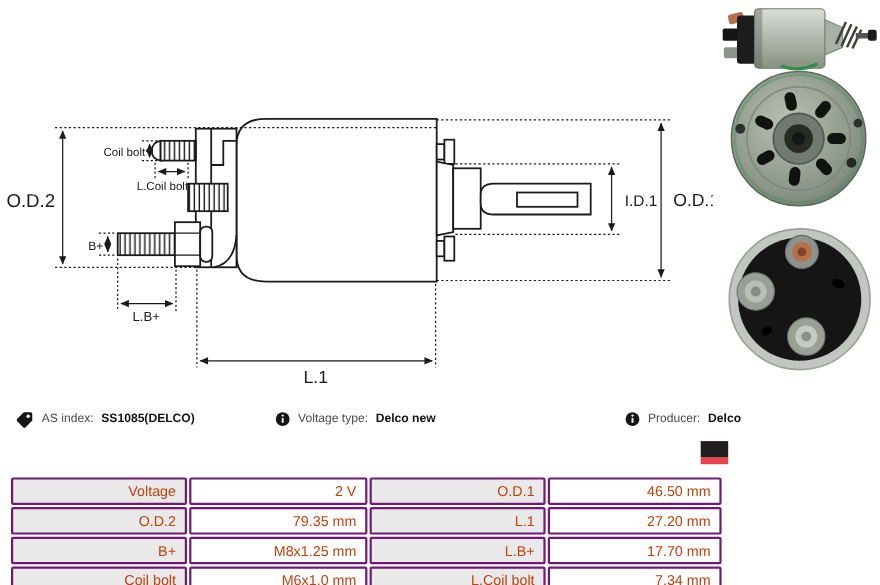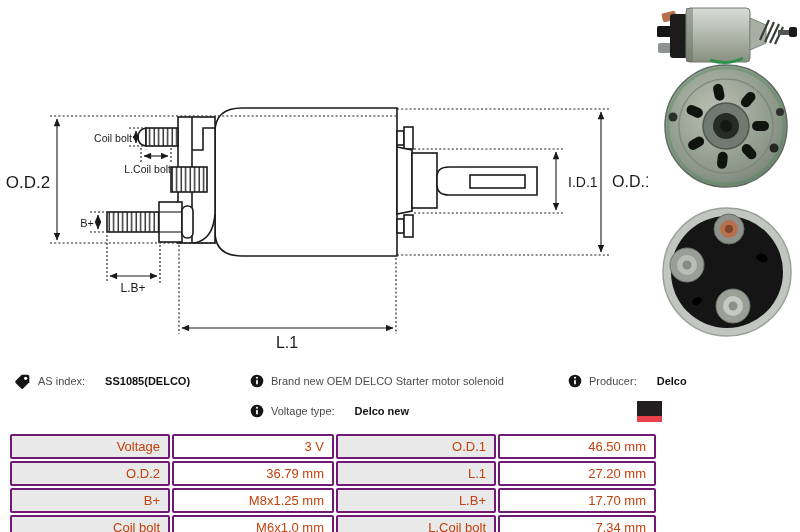--- a/index.html
+++ b/index.html
@@ -8,21 +8,21 @@
   .abs{position:absolute;}
   
   #drawing{left:0;top:85px;}
   
   #photos{left:648px;top:0;}
   
   #info-bar{left:0;top:366px;width:752px;height:62px;font-size:11px;}
   .info-col{position:absolute;top:0;height:62px;}
   .info-row{height:30px;display:flex;align-items:center;gap:7px;white-space:nowrap;}
   .info-row .lbl{color:#4a4a4a;}
-  .info-row b{color:#111;font-weight:bold;margin-left:13px;}
+  .info-row b{color:#111;font-weight:bold;}
   .premium{color:#1b3ba6;font-weight:bold;letter-spacing:.2px;}
   .logo-badge{display:inline-block;margin-left:69px;}
   .logo-black{width:25px;height:15px;background:#231f20;}
   .logo-red{width:25px;height:6px;background:#e8414b;}
   .ic{flex:0 0 auto;display:inline-flex;}
   
   #specs{left:8px;top:432px;width:640px;border-collapse:separate;border-spacing:2px 2px;
          table-layout:fixed;font-size:13px;}
   #specs td{height:19px;border:2px solid #701a75;border-radius:2px;
             text-align:right;padding:1px 8px;color:#c2410c;}
@@ -212,30 +212,20 @@
 
   <div class="info-col" style="left:250px;width:300px;">
     <div class="info-row">
       <span class="ic">
         <svg width="14" height="14" viewBox="0 0 16 16">
             <circle cx="8" cy="8" r="7.2" fill="#151515"></circle>
             <rect x="7" y="6.7" width="2" height="5.2" rx="1" fill="#fff"></rect>
             <circle cx="8" cy="4.3" r="1.2" fill="#fff"></circle>
           </svg>
       </span>
-      <span class="lbl">Brand new OEM DELCO Starter motor solenoid</span>
-    </div>
-    <div class="info-row">
-      <span class="ic">
-        <svg width="14" height="14" viewBox="0 0 16 16">
-            <circle cx="8" cy="8" r="7.2" fill="#151515"></circle>
-            <rect x="7" y="6.7" width="2" height="5.2" rx="1" fill="#fff"></rect>
-            <circle cx="8" cy="4.3" r="1.2" fill="#fff"></circle>
-          </svg>
-      </span>
       <span class="lbl">Voltage type:</span>
       <b>Delco new</b>
     </div>
   </div>
 
   <div class="info-col" style="left:568px;width:240px;">
     <div class="info-row">
       <span class="ic">
         <svg width="14" height="14" viewBox="0 0 16 16">
             <circle cx="8" cy="8" r="7.2" fill="#151515"></circle>
@@ -258,27 +248,27 @@
 <table id="specs" class="abs">
   <colgroup>
       <col style="width:160px">
       <col style="width:162px">
       <col style="width:160px">
       <col style="width:158px">
     </colgroup>
   <tbody>
       <tr>
     <td class="k">Voltage</td>
-    <td class="v">3 V</td>
+    <td class="v">2 V</td>
     <td class="k">O.D.1</td>
     <td class="v">46.50 mm</td>
   </tr>
   <tr>
     <td class="k">O.D.2</td>
-    <td class="v">36.79 mm</td>
+    <td class="v">79.35 mm</td>
     <td class="k">L.1</td>
     <td class="v">27.20 mm</td>
   </tr>
   <tr>
     <td class="k">B+</td>
     <td class="v">M8x1.25 mm</td>
     <td class="k">L.B+</td>
     <td class="v">17.70 mm</td>
   </tr>
   <tr>

